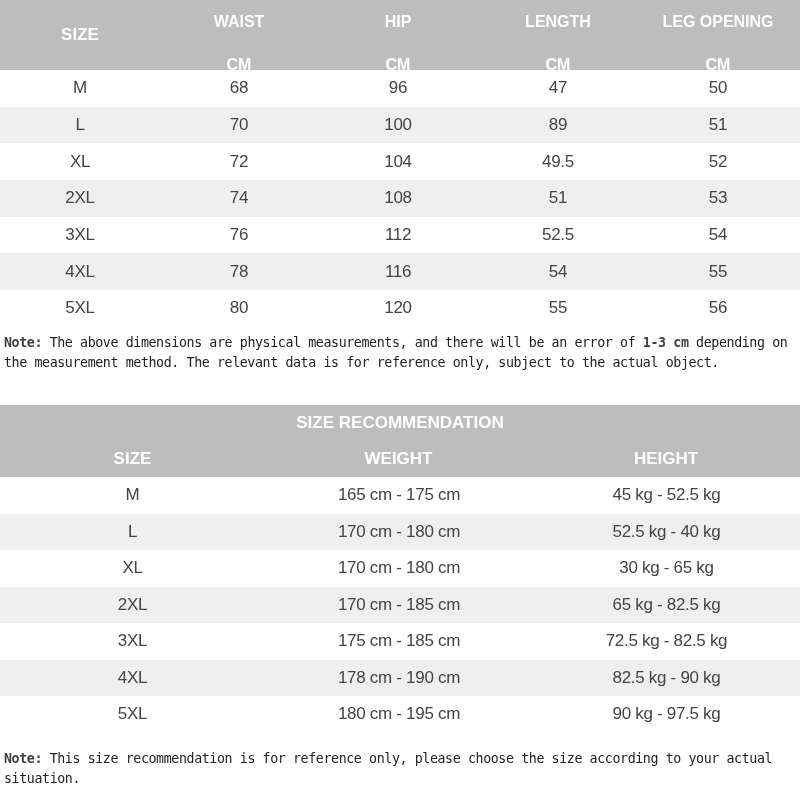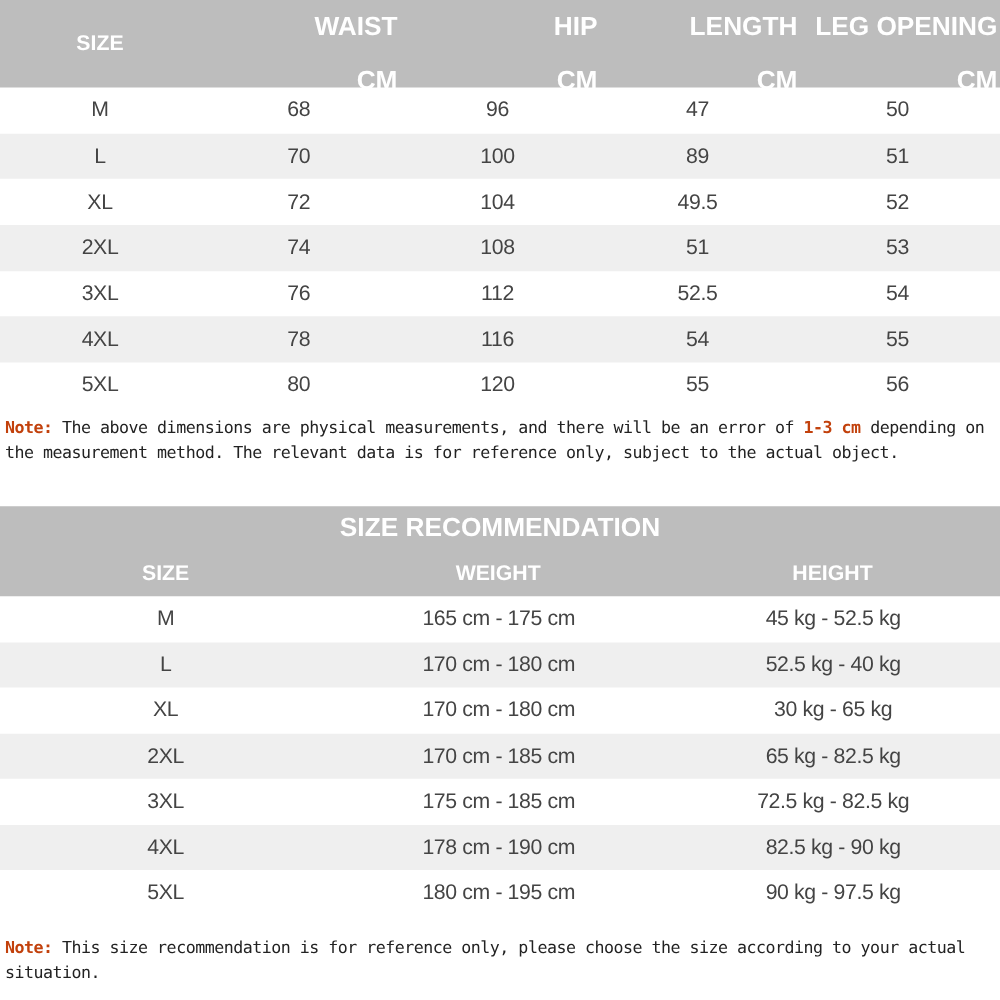--- a/index.html
+++ b/index.html
@@ -3,31 +3,31 @@
 <meta charset="utf-8">
 <style>
   html,body{margin:0;padding:0;background:#fff;}
   body{width:800px;height:800px;overflow:hidden;position:relative;font-family:"Liberation Sans Narrow","Liberation Sans",sans-serif;}
   .tbl{position:absolute;left:0;width:800px;}
   .hdr{background:#bdbdbd;color:#fff;font-weight:bold;}
   .row{display:flex;align-items:center;color:#444;font-size:17px;letter-spacing:-0.3px;}
   .row.alt{background:#efefef;}
   .cell{text-align:center;}
   .note{position:absolute;left:4px;font-family:"DejaVu Sans Mono","Liberation Mono",monospace;font-size:13.3px;line-height:20px;color:#222;letter-spacing:-0.4px;}
-  .red{color:#c2410c;font-weight:bold;}
+  .red{color:#404040;font-weight:bold;}
   
   #t1{top:0;height:328px;}
   #t1 .hdr{height:70px;display:flex;position:relative;}
-  #t1 .hcol{display:flex;flex-direction:column;justify-content:space-around;align-items:flex-end;height:86px;font-size:21px;}
+  #t1 .hcol{display:flex;flex-direction:column;justify-content:space-around;align-items:center;height:86px;font-size:16px;}
   #t1 .hsize{display:flex;align-items:center;justify-content:center;font-size:17px;}
   #t1 .row{height:36.7px;}
   .c1{width:160px;} .c2{width:158px;} .c3{width:160px;} .c4{width:160px;} .c5{width:160px;}
   
   #t2{top:405px;}
-  #t2 .title{height:36px;display:flex;align-items:center;justify-content:center;font-size:21px;}
+  #t2 .title{height:36px;display:flex;align-items:center;justify-content:center;font-size:17px;}
   #t2 .sub{height:36px;display:flex;align-items:center;font-size:17px;}
   #t2 .row{height:36.5px;}
   .d1{width:265px;} .d2{width:268px;} .d3{width:267px;}
 </style>
 </head>
 <body>
 
 <div class="tbl" id="t1">
   <div class="hdr">
     <div class="hsize c1">

